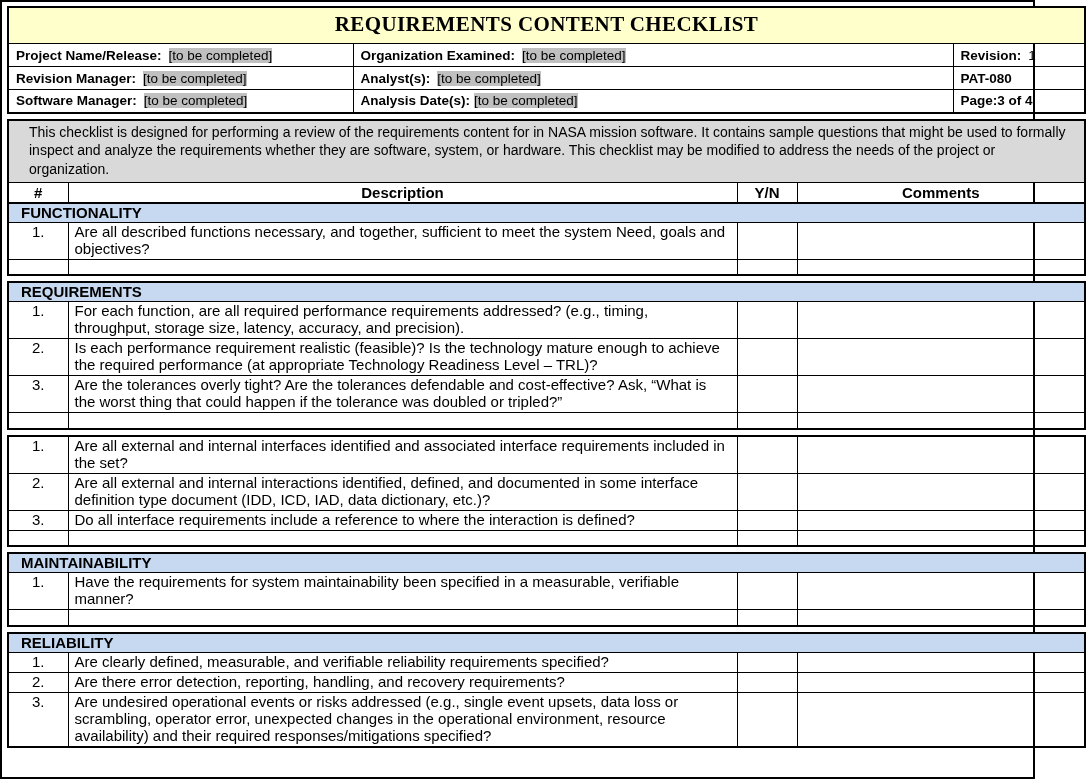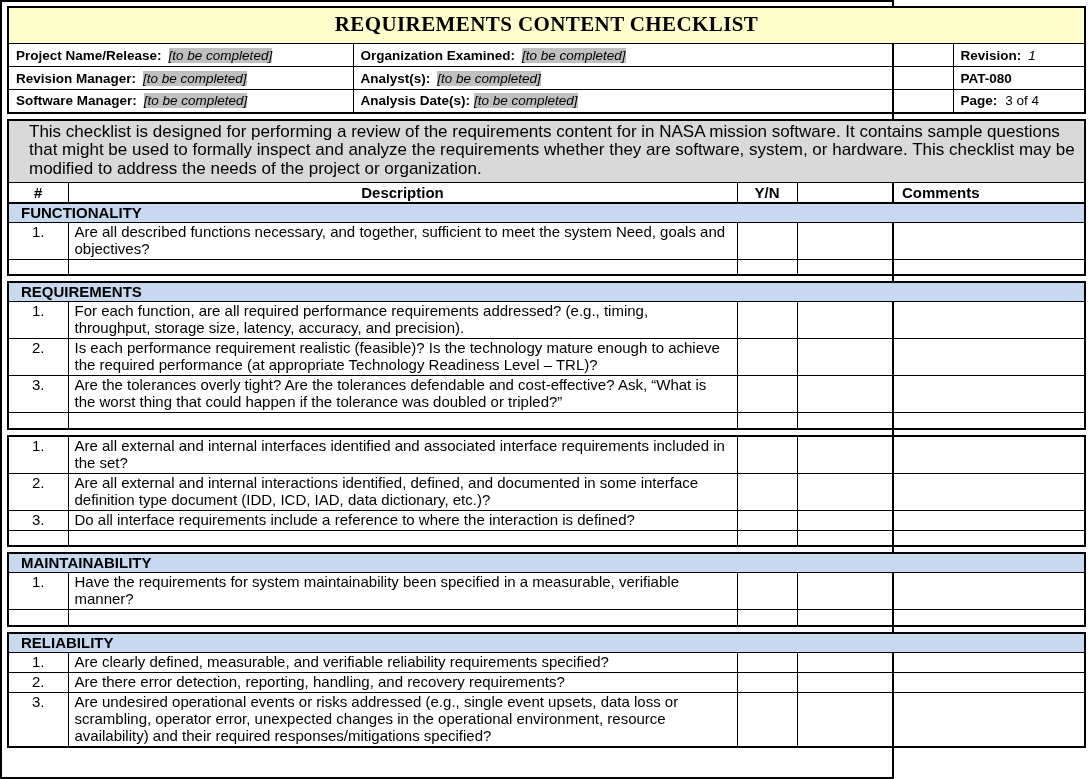--- a/index.html
+++ b/index.html
@@ -1,19 +1,19 @@
 <!DOCTYPE html>
 <html style="--title-bg: #FFFFCC; --intro-bg: #D9D9D9; --section-bg: #C6D9F1; --highlight-bg: #C0C0C0;"><head>
 <meta charset="utf-8">
 <style>
   html, body { margin: 0; padding: 0; background: #fff; }
   body { width: 1091px; font-family: "Liberation Sans", "DejaVu Sans", sans-serif; color: #000; }
   .page {
     box-sizing: border-box;
-    width: 894px;
+    width: 1035px;
     min-height: 779px;
     border: 2px solid #000;
     padding: 4px 5px 2px 5px;
     background: #fff;
   }
   table { border-collapse: collapse; width: 100%; table-layout: fixed; }
   td { border: 1px solid #000; vertical-align: middle; box-sizing: border-box; }
   .tbl { border: 2px solid #000; }
 
   
@@ -21,29 +21,29 @@
     background: var(--title-bg, #FFFFCC);
     text-align: center;
     font-family: "Liberation Serif", "DejaVu Serif", serif;
     font-weight: bold;
     font-size: 21px;
     letter-spacing: 0.4px;
     padding: 4px 0 6px 0;
   }
   .hrow td { font-size: 13.5px; height: 23px; padding: 2px 4px 2px 7px; white-space: nowrap; overflow: hidden; }
   .lbl { font-weight: bold; }
-  .val { margin-left: 7px; font-style: italic; }
+  .val { margin-left: 7px; }
   .hl { background: var(--highlight-bg, #C0C0C0); }
-  .bold-val { font-weight: normal; margin-left: 8px; }
+  .bold-val { font-weight: bold; }
 
   
   .sect { margin-top: 5px; }
   .intro-cell {
     background: var(--intro-bg, #D9D9D9);
-    font-size: 17px;
+    font-size: 14px;
     line-height: 18.5px;
     padding: 2px 6px 4px 20px;
     vertical-align: top;
   }
   .colhead td {
     font-weight: bold;
     font-size: 15px;
     text-align: center;
     padding: 0;
     height: 20px;

